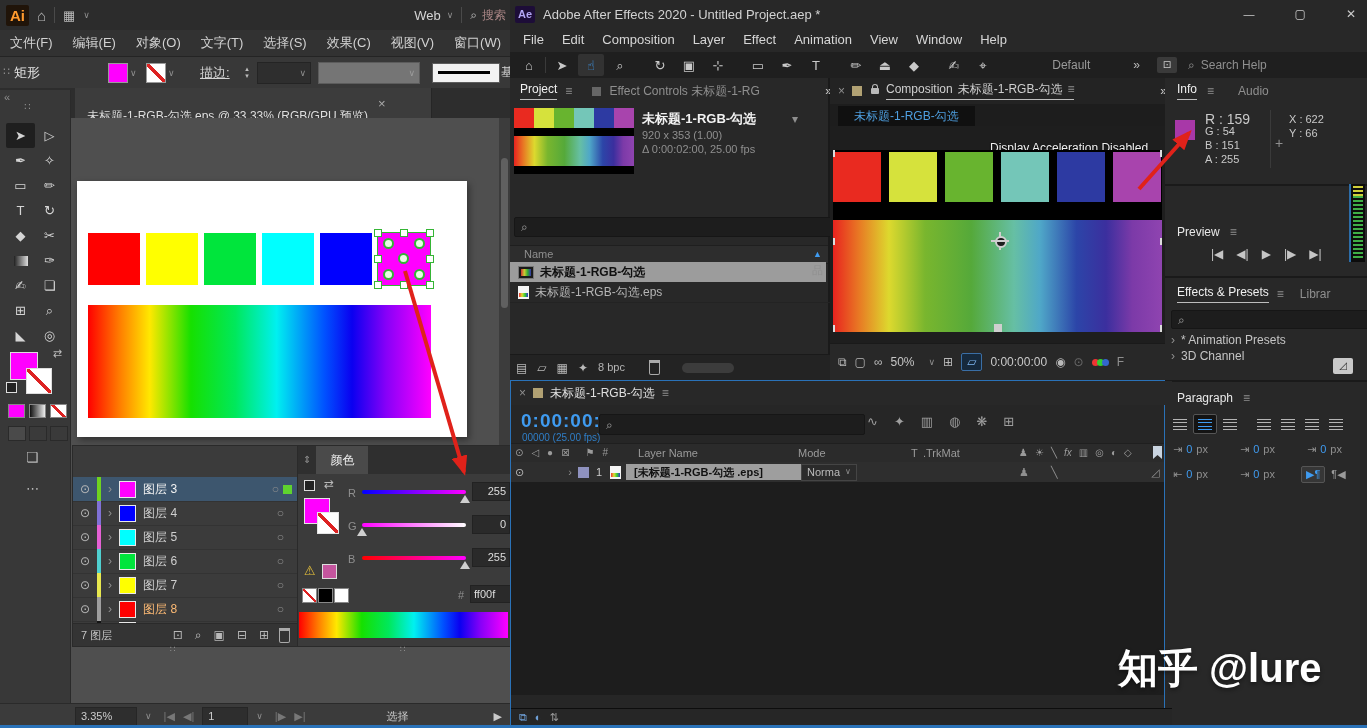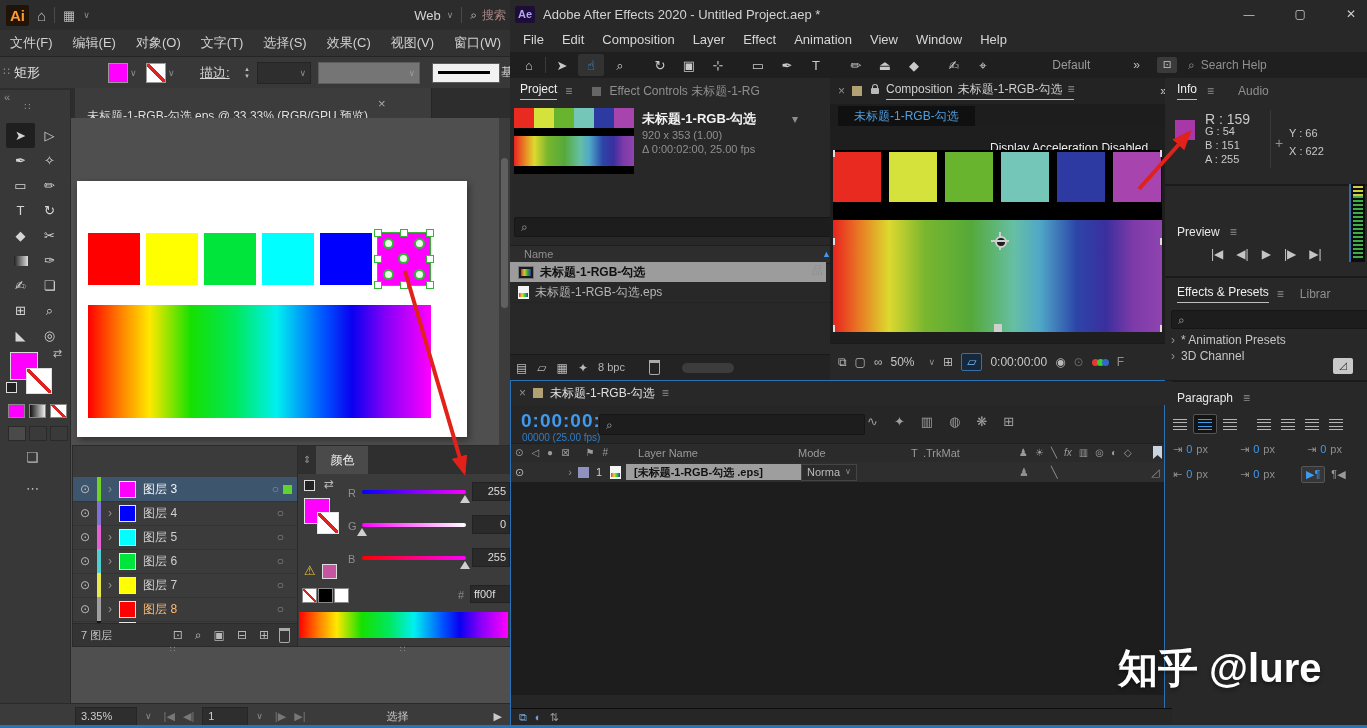--- a/index.html
+++ b/index.html
@@ -374,21 +374,21 @@
       <span style="flex:1;"></span>
       <span style="color:#9a9a9a;font-size:12px;padding-right:40px;">Default</span>
       <span style="color:#bbb;padding-right:14px;">»</span>
       <span style="width:20px;height:16px;background:#3a3a3a;border-radius:2px;color:#ccc;font-size:10px;text-align:center;line-height:16px;margin-right:8px;">⊡</span>
       <span class="flex" style="gap:6px;width:185px;color:#8f8f8f;font-size:12px;">
         <span>⌕</span>
         <span>Search Help</span>
       </span>
     </div>
 
-    <div class="abs" style="left:0;top:78px;width:318px;height:302px;background:#282828;border-right:2px solid #1a1a1a;padding-left:9px;">
+    <div class="abs" style="left:0;top:78px;width:318px;height:302px;background:#282828;border-right:2px solid #1a1a1a;">
       <div class="abs flex" style="left:0;top:0;width:100%;height:26px;gap:8px;padding-left:10px;font-size:12px;">
         <span class="tab-underline" style="color:#f0f0f0;">Project</span>
         <span class="dim">≡</span>
         <span style="width:9px;height:9px;background:#666;margin-left:12px;"></span>
         <span class="dim" style="white-space:nowrap;overflow:hidden;max-width:150px;">Effect Controls 未标题-1-RGB-</span>
         <span style="flex:1;"></span>
         <span style="color:#ccc;padding-right:6px;">»</span>
       </div>
 
       <div class="abs" style="left:4px;top:30px;width:120px;height:66px;background:#000;">
@@ -507,21 +507,21 @@
         <span class="tab-underline" style="color:#f0f0f0;">Info</span>
         <span class="dim">≡</span>
         <span class="dim" style="margin-left:14px;">Audio</span>
       </div>
       <span class="abs" style="left: 10px; top: 42px; width: 20px; height: 20px; background: rgb(168, 56, 168);"></span>
       <span class="abs" style="left:40px;top:34px;color:#c9c9c9;font-size:14px;">R : 159</span>
       <span class="abs" style="left:40px;top:48px;color:#c9c9c9;font-size:11px;">G : 54</span>
       <span class="abs" style="left:40px;top:62px;color:#c9c9c9;font-size:11px;">B : 151</span>
       <span class="abs" style="left:40px;top:76px;color:#c9c9c9;font-size:11px;">A : 255</span>
       <span class="sep-v" style="left:105px;top:32px;height:58px;background:#3a3a3a;"></span>
-      <span class="abs" style="left:124px;top:36px;color:#c9c9c9;font-size:11px;margin-top:32px;">X : 622</span>
+      <span class="abs" style="left:124px;top:36px;color:#c9c9c9;font-size:11px;">X : 622</span>
       <span class="abs" style="left:124px;top:50px;color:#c9c9c9;font-size:11px;">Y : 66</span>
       <span class="abs dim" style="left:110px;top:58px;font-size:14px;">+</span>
       <div class="sep-h" style="left:0;top:106px;width:100%;"></div>
 
       <div class="meter" style="left:184px;top:106px;width:14px;height:78px;">
         <span class="top"></span>
         <span class="bars"></span>
       </div>
 
       <div class="abs flex" style="left:0;top:142px;width:100%;height:24px;gap:10px;padding-left:12px;font-size:12px;">

